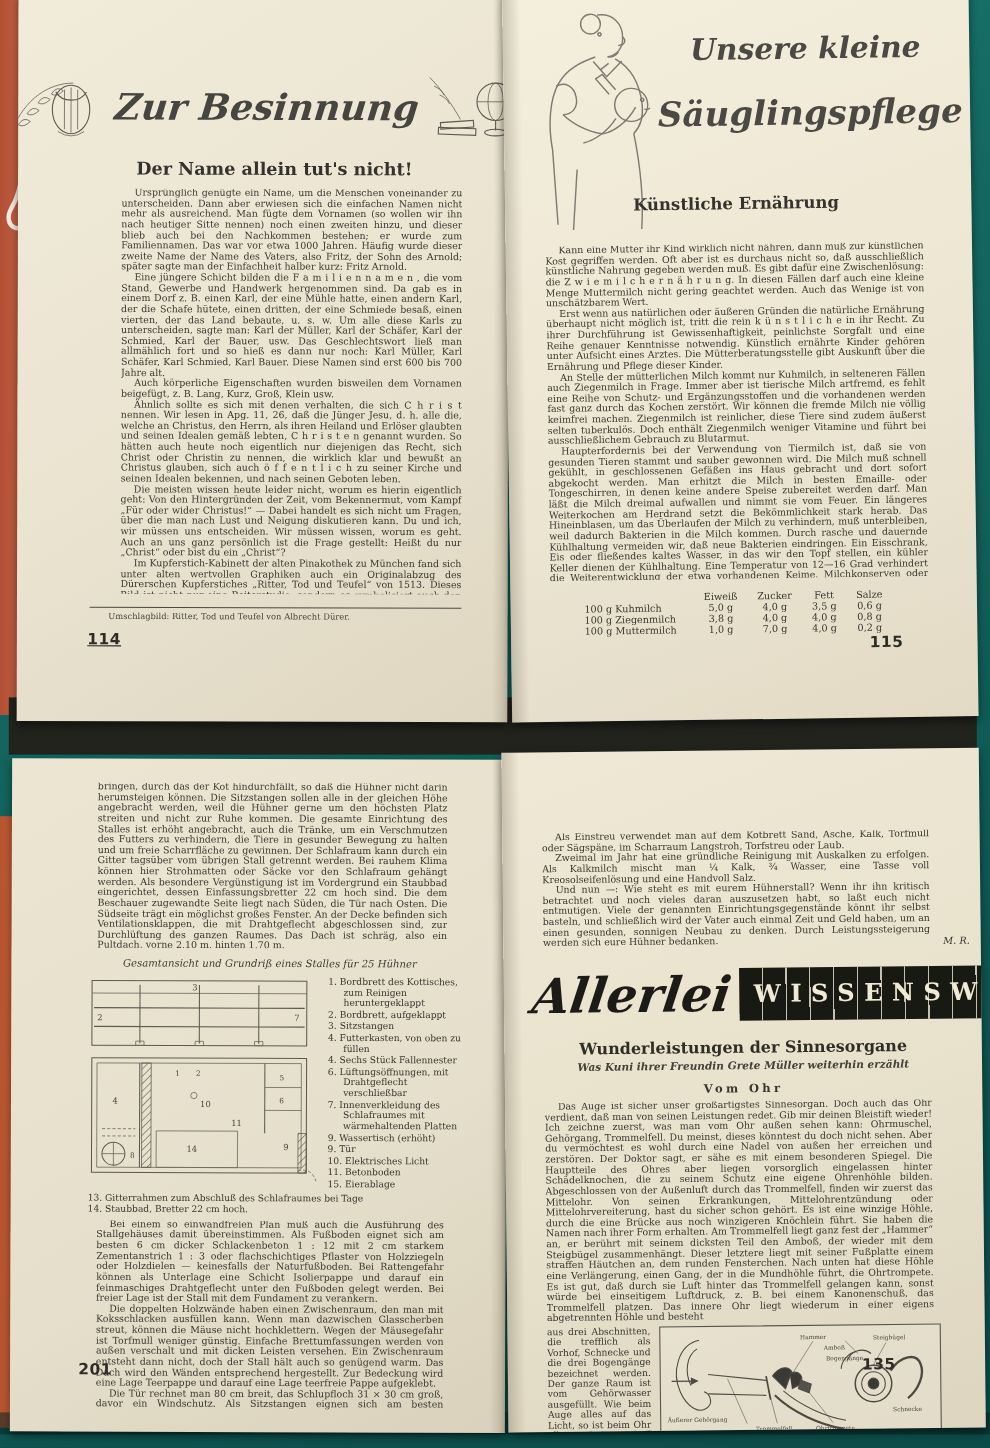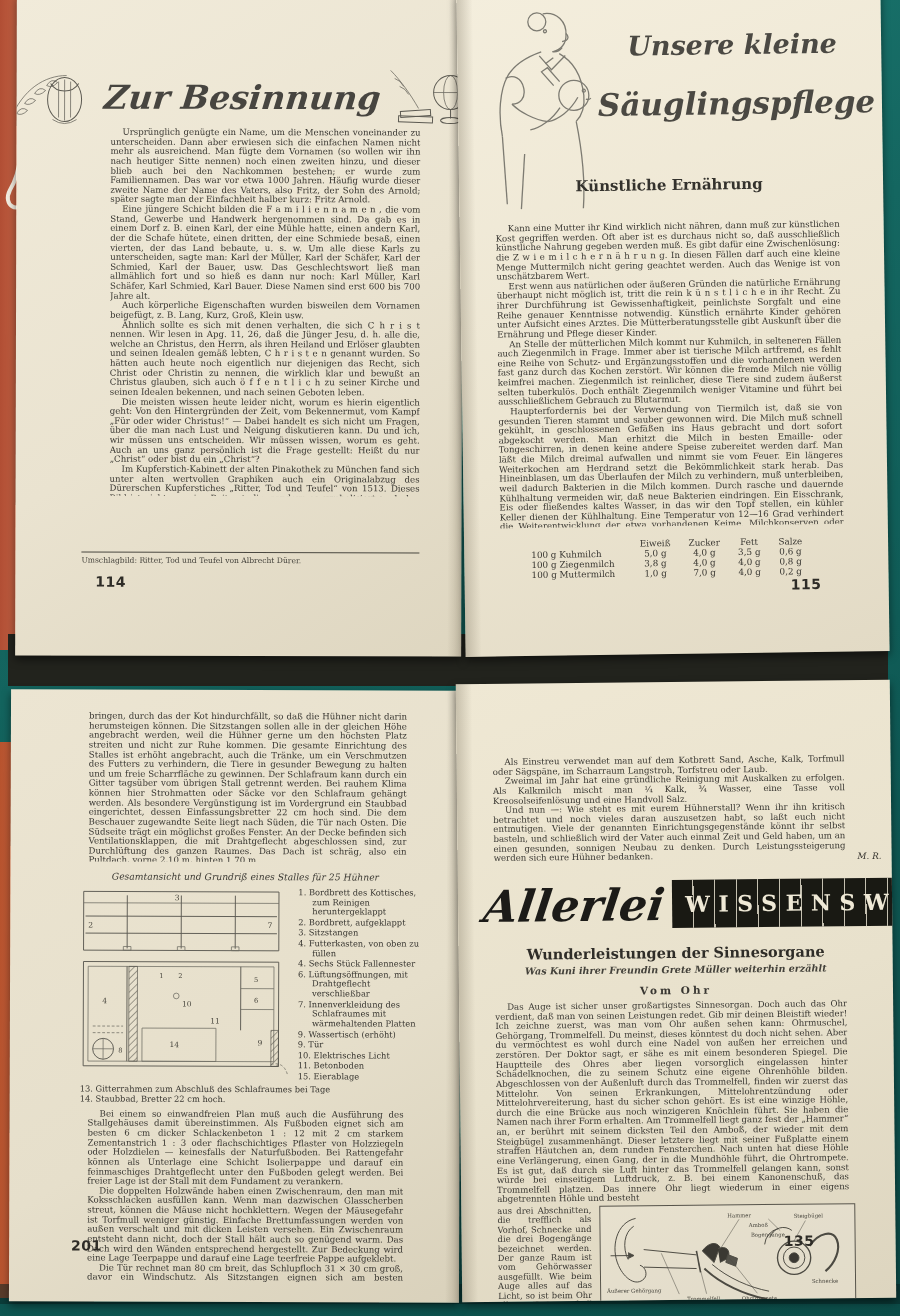--- a/index.html
+++ b/index.html
@@ -39,22 +39,22 @@
   .script{font-style:italic;font-family:"DejaVu Serif","Liberation Serif",serif;}
 
   
   .hd114{display:flex;align-items:center;justify-content:center;gap:6px;margin:72px 30px 0 40px;}
   .zb{font-size:33px;font-weight:bold;color:#474540;transform:skewX(-6deg);white-space:nowrap;}
   .orn{flex:0 0 auto;}
   .t114{font-size:16px;font-weight:bold;text-align:center;margin:16px 40px 9px 60px;color:#34322d;}
   .body114{margin:0 42px 0 94px;height:368px;}
   .foot114{position:absolute;left:66px;right:42px;top:558px;}
   .rule{border-top:1px solid #4a4840;margin-bottom:3px;}
-  .fn{font-size:7.6px;color:#45433c;}
-  #p114 .pgnum{left:80px;top:580px;}
+  .fn{font-size:7.6px;color:#45433c;margin-left:17px;}
+  #p114 .pgnum{left:64px;top:580px;text-decoration:underline;}
 
   
   .hd115{position:relative;height:228px;}
   .mother{position:absolute;left:32px;top:12px;}
   .s1{position:absolute;left:150px;top:40px;width:250px;text-align:center;
     font-size:27px;font-weight:bold;color:#4b4943;}
   .s2{position:absolute;left:140px;top:96px;width:270px;text-align:center;
     font-size:31px;font-weight:bold;color:#4b4943;}
   .t115{position:absolute;left:60px;top:186px;width:300px;text-align:center;
     font-size:15px;font-weight:bold;margin:0;color:#34322d;}
@@ -136,20 +136,21 @@
         <ellipse class="thin" cx="64" cy="26" rx="7" ry="17"></ellipse>
         <line class="thin" x1="47" y1="26" x2="81" y2="26"></line>
         <line class="ln" x1="64" y1="43" x2="64" y2="52"></line>
         <ellipse class="ln" cx="64" cy="54" rx="10" ry="3"></ellipse>
         <rect class="ln" x="14" y="44" width="30" height="6" transform="rotate(-4 29 47)"></rect>
         <rect class="ln" x="12" y="50" width="34" height="6" transform="rotate(2 29 53)"></rect>
         <rect class="ln" x="86" y="22" width="8" height="30"></rect>
         <rect class="ln" x="78" y="26" width="7" height="26"></rect>
       </svg>
     </div>
+    <h2 class="t114">Der Name allein tut's nicht!</h2>
     <div class="body114 bt">
       <p>Ursprünglich genügte ein Name, um die Menschen voneinander zu unterscheiden. Dann aber erwiesen sich die einfachen Namen nicht mehr als ausreichend. Man fügte dem Vornamen (so wollen wir ihn nach heutiger Sitte nennen) noch einen zweiten hinzu, und dieser blieb auch bei den Nachkommen bestehen; er wurde zum Familiennamen. Das war vor etwa 1000 Jahren. Häufig wurde dieser zweite Name der Name des Vaters, also Fritz, der Sohn des Arnold; später sagte man der Einfachheit halber kurz: Fritz Arnold.</p>
       <p>Eine jüngere Schicht bilden die F a m i l i e n n a m e n , die vom Stand, Gewerbe und Handwerk hergenommen sind. Da gab es in einem Dorf z. B. einen Karl, der eine Mühle hatte, einen andern Karl, der die Schafe hütete, einen dritten, der eine Schmiede besaß, einen vierten, der das Land bebaute, u. s. w. Um alle diese Karls zu unterscheiden, sagte man: Karl der Müller, Karl der Schäfer, Karl der Schmied, Karl der Bauer, usw. Das Geschlechtswort ließ man allmählich fort und so hieß es dann nur noch: Karl Müller, Karl Schäfer, Karl Schmied, Karl Bauer. Diese Namen sind erst 600 bis 700 Jahre alt.</p>
       <p>Auch körperliche Eigenschaften wurden bisweilen dem Vornamen beigefügt, z. B. Lang, Kurz, Groß, Klein usw.</p>
       <p>Ähnlich sollte es sich mit denen verhalten, die sich C h r i s t nennen. Wir lesen in Apg. 11, 26, daß die Jünger Jesu, d. h. alle die, welche an Christus, den Herrn, als ihren Heiland und Erlöser glaubten und seinen Idealen gemäß lebten, C h r i s t e n genannt wurden. So hätten auch heute noch eigentlich nur diejenigen das Recht, sich Christ oder Christin zu nennen, die wirklich klar und bewußt an Christus glauben, sich auch ö f f e n t l i c h zu seiner Kirche und seinen Idealen bekennen, und nach seinen Geboten leben.</p>
       <p>Die meisten wissen heute leider nicht, worum es hierin eigentlich geht: Von den Hintergründen der Zeit, vom Bekennermut, vom Kampf „Für oder wider Christus!“ — Dabei handelt es sich nicht um Fragen, über die man nach Lust und Neigung diskutieren kann. Du und ich, wir müssen uns entscheiden. Wir müssen wissen, worum es geht. Auch an uns ganz persönlich ist die Frage gestellt: Heißt du nur „Christ“ oder bist du ein „Christ“?</p>
       <p>Im Kupferstich-Kabinett der alten Pinakothek zu München fand sich unter alten wertvollen Graphiken auch ein Originalabzug des Dürerschen Kupferstiches „Ritter, Tod und Teufel“ von 1513. Dieses Bild ist nicht nur eine Reiterstudie, sondern es symbolisiert auch den Begriff des wahrhaft christlichen Menschen.</p>
       <p>Das Mittelalter sah im Reiter das Ideal des Mannes. Er muß tapfer, unbeirrbar und ehrenhaft sein. Was hier sichtbare Kraft ist in Gestalt von Panzer und Waffen, ist die Unerschütterlichkeit, mit der der Mann allen ä u ß e r e n Gewalten gegenübersteht, wie auch die s i t t l i c h e F e s t i g k e i t gegenüber Angreifern unserer Weltanschauung, gegen Versuchung und Sünde.</p>
 
     </div>

